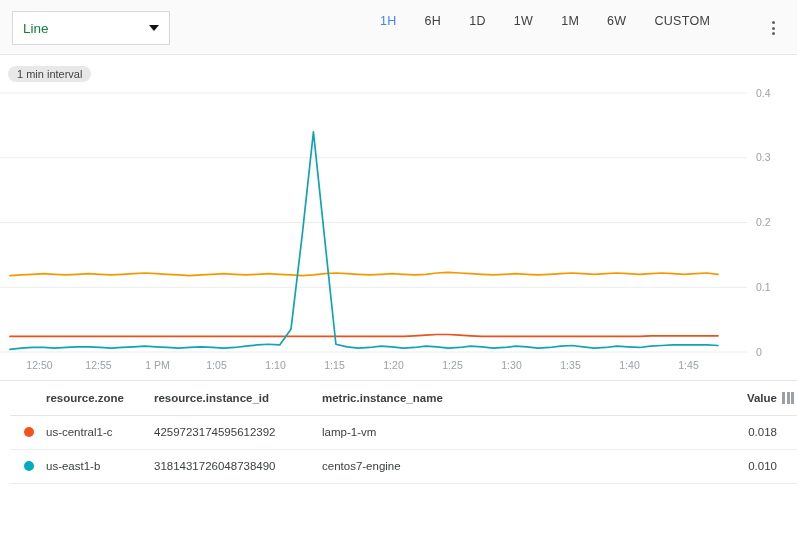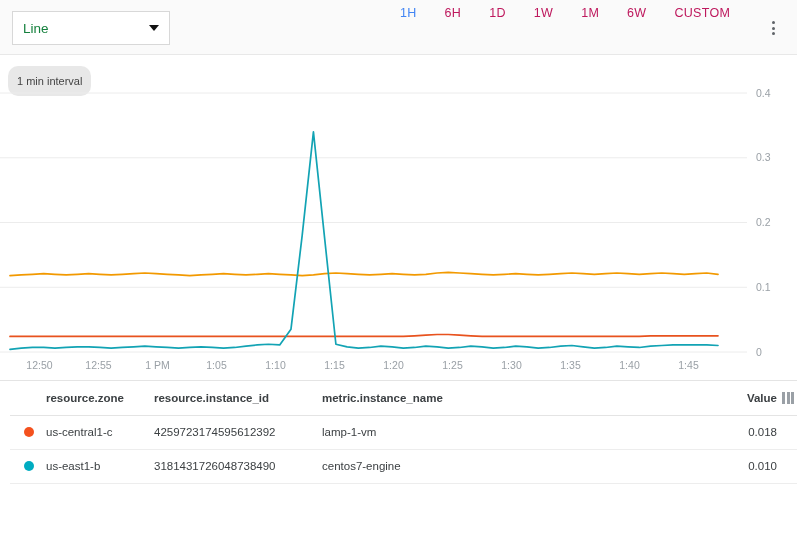--- a/index.html
+++ b/index.html
@@ -40,26 +40,26 @@
   }
   .caret {
     width: 0; height: 0;
     border-left: 5px solid transparent;
     border-right: 5px solid transparent;
     border-top: 6px solid #111111;
     margin-left: 6px;
   }
 
   .range-group {
-    position: absolute; left: 386px; top: 0;
-    height: 41px; display: flex; align-items: flex-start; gap: 0;
+    position: absolute; left: 366px; top: 0;
+    height: 41px; display: flex; align-items: center; gap: 0;
   }
   .range-btn {
     font-size: 12.5px;
-    color: #be185d;
+    color: #404040;
     letter-spacing: 0.3px;
     padding: 6px 0;
     margin: 0 14px;
     background: none; border: none;
     cursor: pointer;
     white-space: nowrap;
     font-family: "Liberation Sans", sans-serif;
   }
   .range-btn.active { color: #4285f4; }
 
@@ -83,21 +83,21 @@
     background: none; border: none; cursor: pointer;
   }
   .kebab-btn i {
     width: 3px; height: 3px; border-radius: 50%;
     background: #5f6368; display: block;
   }
 
   
   .interval-chip {
     position: absolute; left: 8px; top: 66px;
-    height: 30px; padding: 0 9px;
+    height: 16px; padding: 0 9px;
     background: #e8e8e8;
     border-radius: 10px;
     display: flex; align-items: center;
     font-size: 11px; color: #444444;
     white-space: nowrap;
   }
 
   
   .chart-area {
     position: absolute; left: 0; top: 86px;

